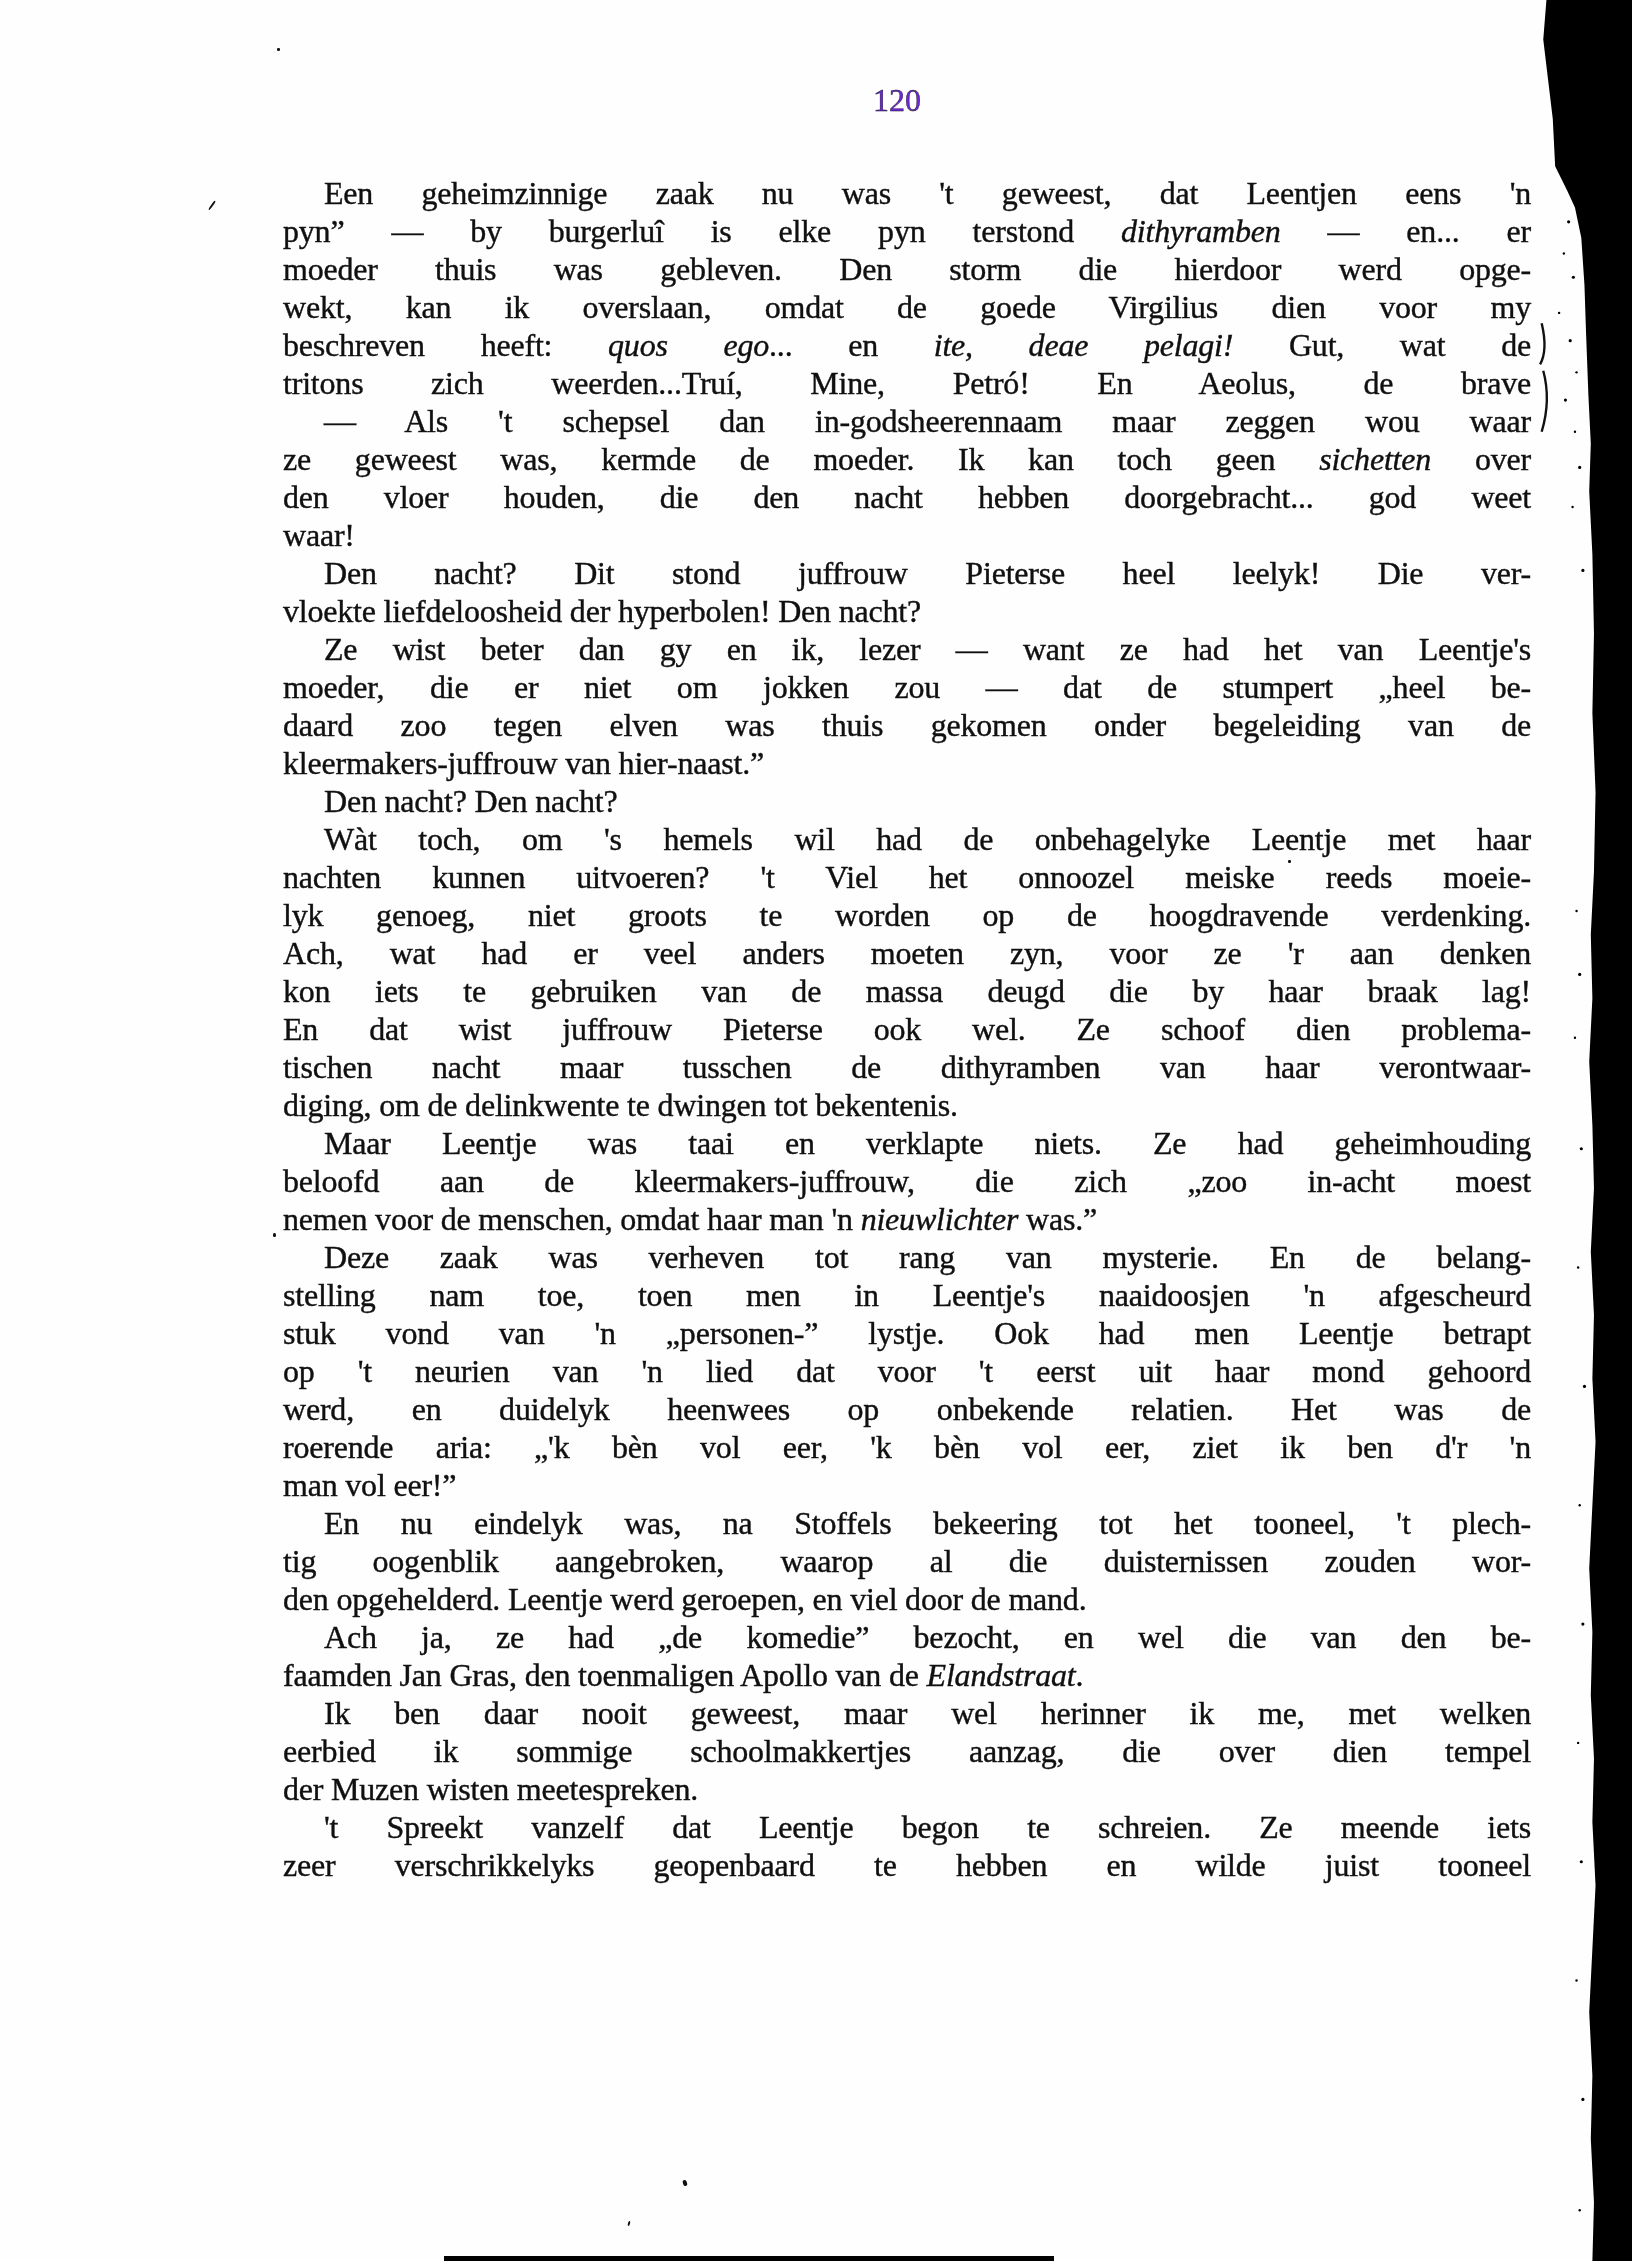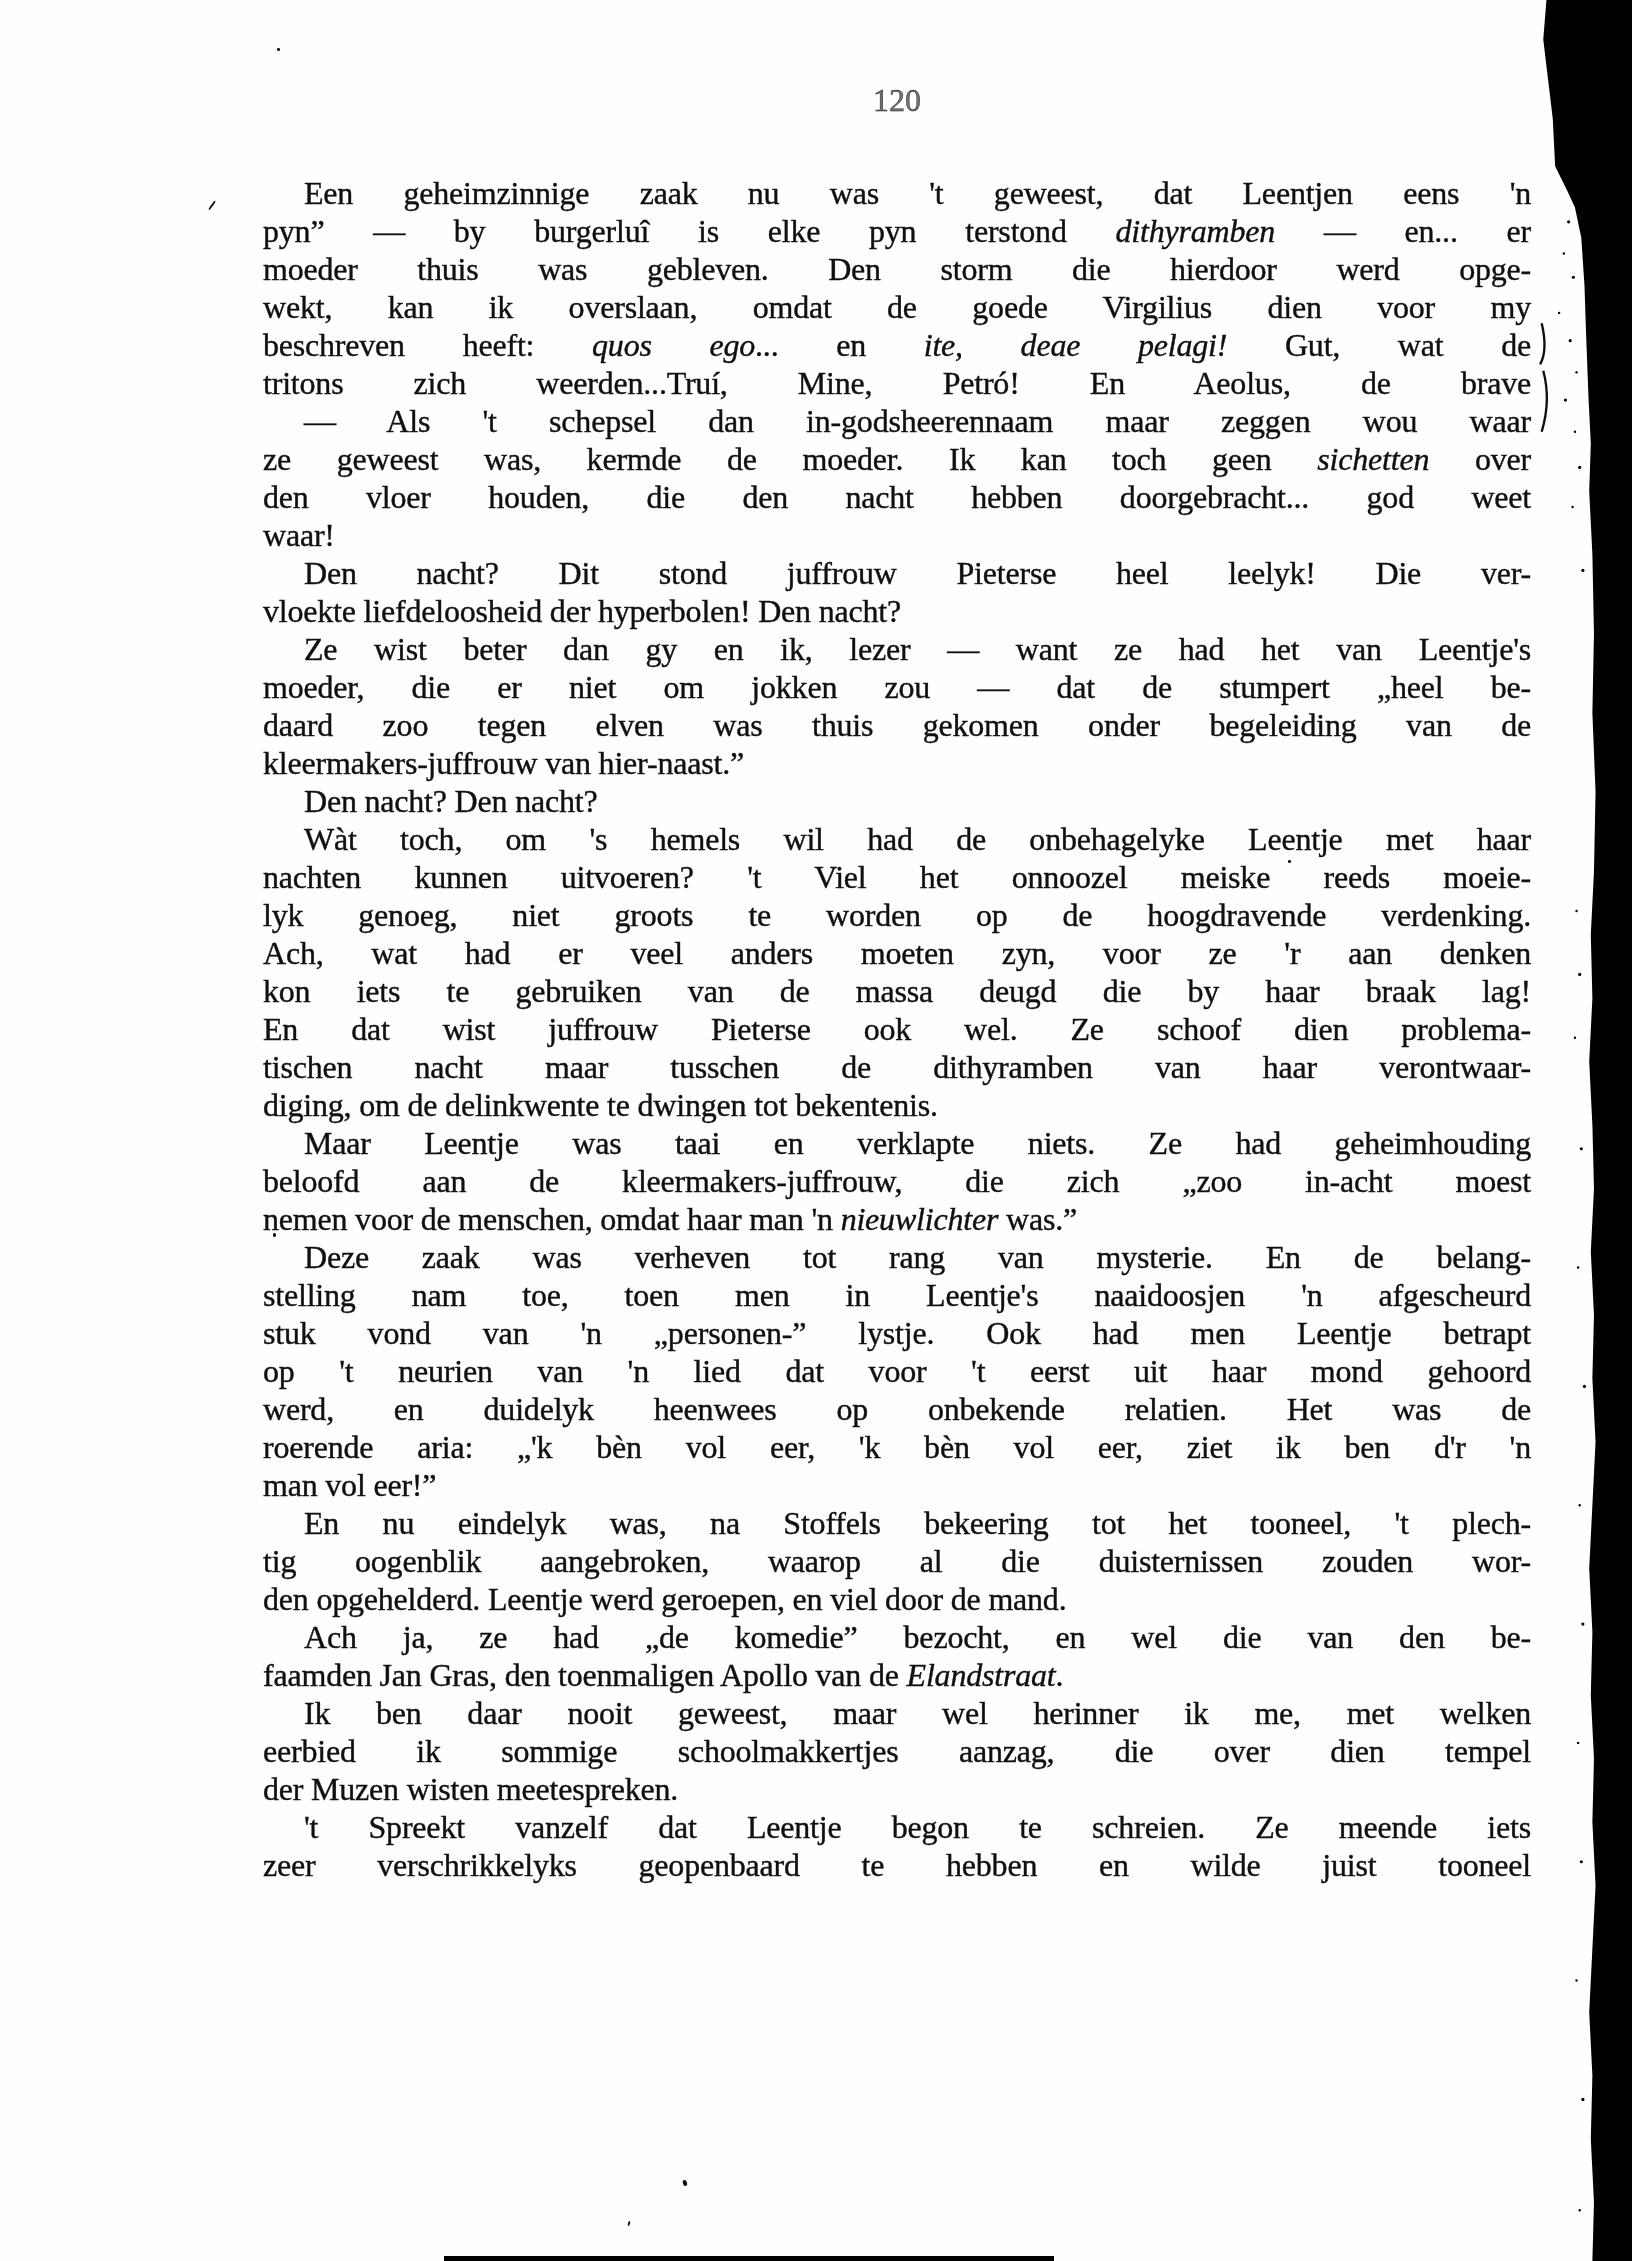--- a/index.html
+++ b/index.html
@@ -3,31 +3,32 @@
 <meta charset="utf-8">
 <style>
   html,body{margin:0;padding:0;}
   body{
     width:1632px;height:2261px;position:relative;overflow:hidden;
     background:#fefefe;
     font-family:"Liberation Serif", serif;
   }
   .folio{
     position:absolute;top:82px;left:263px;width:1268px;
-    text-align:center;font-size:32px;color:#737373;
+    text-align:center;font-size:32px;color:#6d28d9;
     -webkit-text-stroke:0.4px #111;
   }
   .text-block{
     position:absolute;top:174px;left:263px;width:1268px;
     font-size:32px;color:#101010;letter-spacing:-0.2px;
     -webkit-text-stroke:0.4px #111;
   }
   .line{
     height:38px;line-height:38px;white-space:nowrap;
     text-align:justify;
+    margin-left:20px;
   }
   .line.j{text-align-last:justify;white-space:normal;}
   .line.l{text-align-last:left;white-space:normal;}
   .line.indent{text-indent:41px;}
   .it{font-style:italic;}
   .edge-svg{position:absolute;top:0;right:0;width:103px;height:2261px;}
   .speck{position:absolute;background:#111;border-radius:40%;}
   .bottom-bar{position:absolute;left:444px;top:2256px;width:610px;height:4.8px;background:#000;}
 </style>
 </head>

